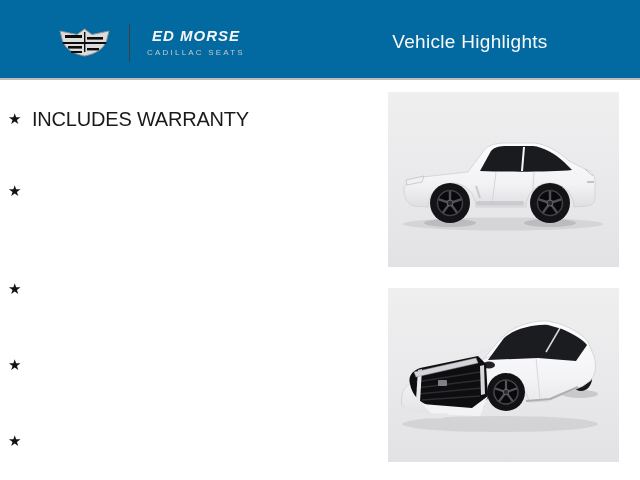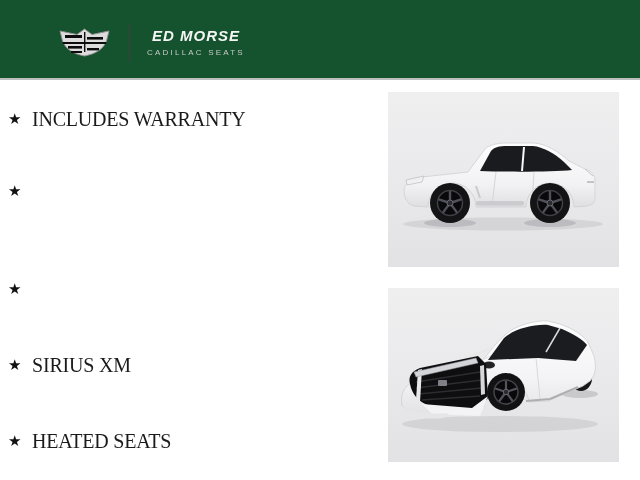--- a/index.html
+++ b/index.html
@@ -9,21 +9,21 @@
     width: 640px; height: 480px;
     background: #ffffff;
     font-family: "Liberation Sans", sans-serif;
     overflow: hidden;
   }
 
   
   .header {
     position: absolute; left: 0; top: 0;
     width: 640px; height: 80px;
-    background: #14532d;
+    background: #0369a1;
     border-bottom: 2px solid #bdbdbd;
   }
   .logo-crest {
     position: absolute; left: 57px; top: 27px;
     width: 55px; height: 30px;
   }
   .header-divider {
     position: absolute; left: 129px; top: 24px;
     width: 1px; height: 38px;
     background: #3f3f3f;
@@ -81,21 +81,20 @@
     line-height: 26px;
     color: #121212;
   }
   .feature-label {
     max-width: 244px;
     font-size: 20px;
     line-height: 26px;
     letter-spacing: -0.2px;
     color: #1a1a1a;
     text-transform: uppercase;
-    font-family: Liberation Serif, serif;
   }
 
   
   .photo-panel {
     position: absolute; left: 388px;
     width: 231px;
     background: linear-gradient(180deg, #efeff0 0%, #e9e9eb 55%, #e2e2e4 100%);
     overflow: hidden;
   }
   .photo-panel.first  { top: 92px;  height: 175px; }
@@ -118,40 +117,39 @@
     <rect x="14" y="24" width="11" height="2" fill="#0c0c0c"></rect>
   </svg>
 
   <div class="header-divider"></div>
 
   <div class="dealer-block">
     <div class="dealer-name">ED MORSE</div>
     <div class="dealer-location">CADILLAC SEATS</div>
   </div>
 
+  <div class="page-title">Vehicle Highlights</div>
 </div>
 
 <ul class="feature-list">
   <li class="feature-item">
     <span class="star-bullet">★</span>
     <span class="feature-label">INCLUDES WARRANTY</span>
   </li>
   <li class="feature-item">
     <span class="star-bullet">★</span>
   </li>
   <li class="feature-item">
     <span class="star-bullet">★</span>
   </li>
   <li class="feature-item">
     <span class="star-bullet">★</span>
-    <span class="feature-label">SIRIUS XM</span>
-  </li>
-  <li class="feature-item">
-    <span class="star-bullet">★</span>
-    <span class="feature-label">HEATED SEATS</span>
+  </li>
+  <li class="feature-item">
+    <span class="star-bullet">★</span>
   </li>
 </ul>
 
 <div class="photo-panel first" title="White Cadillac CT5 sedan, side profile view on light gray studio background">
   <svg viewBox="0 0 231 175" aria-hidden="true">
     <defs>
       <linearGradient id="bodyGrad1" x1="0" y1="0" x2="0" y2="1">
         <stop offset="0" stop-color="#fdfdfe"></stop>
         <stop offset="0.65" stop-color="#f2f2f4"></stop>
         <stop offset="1" stop-color="#dfdfe2"></stop>

